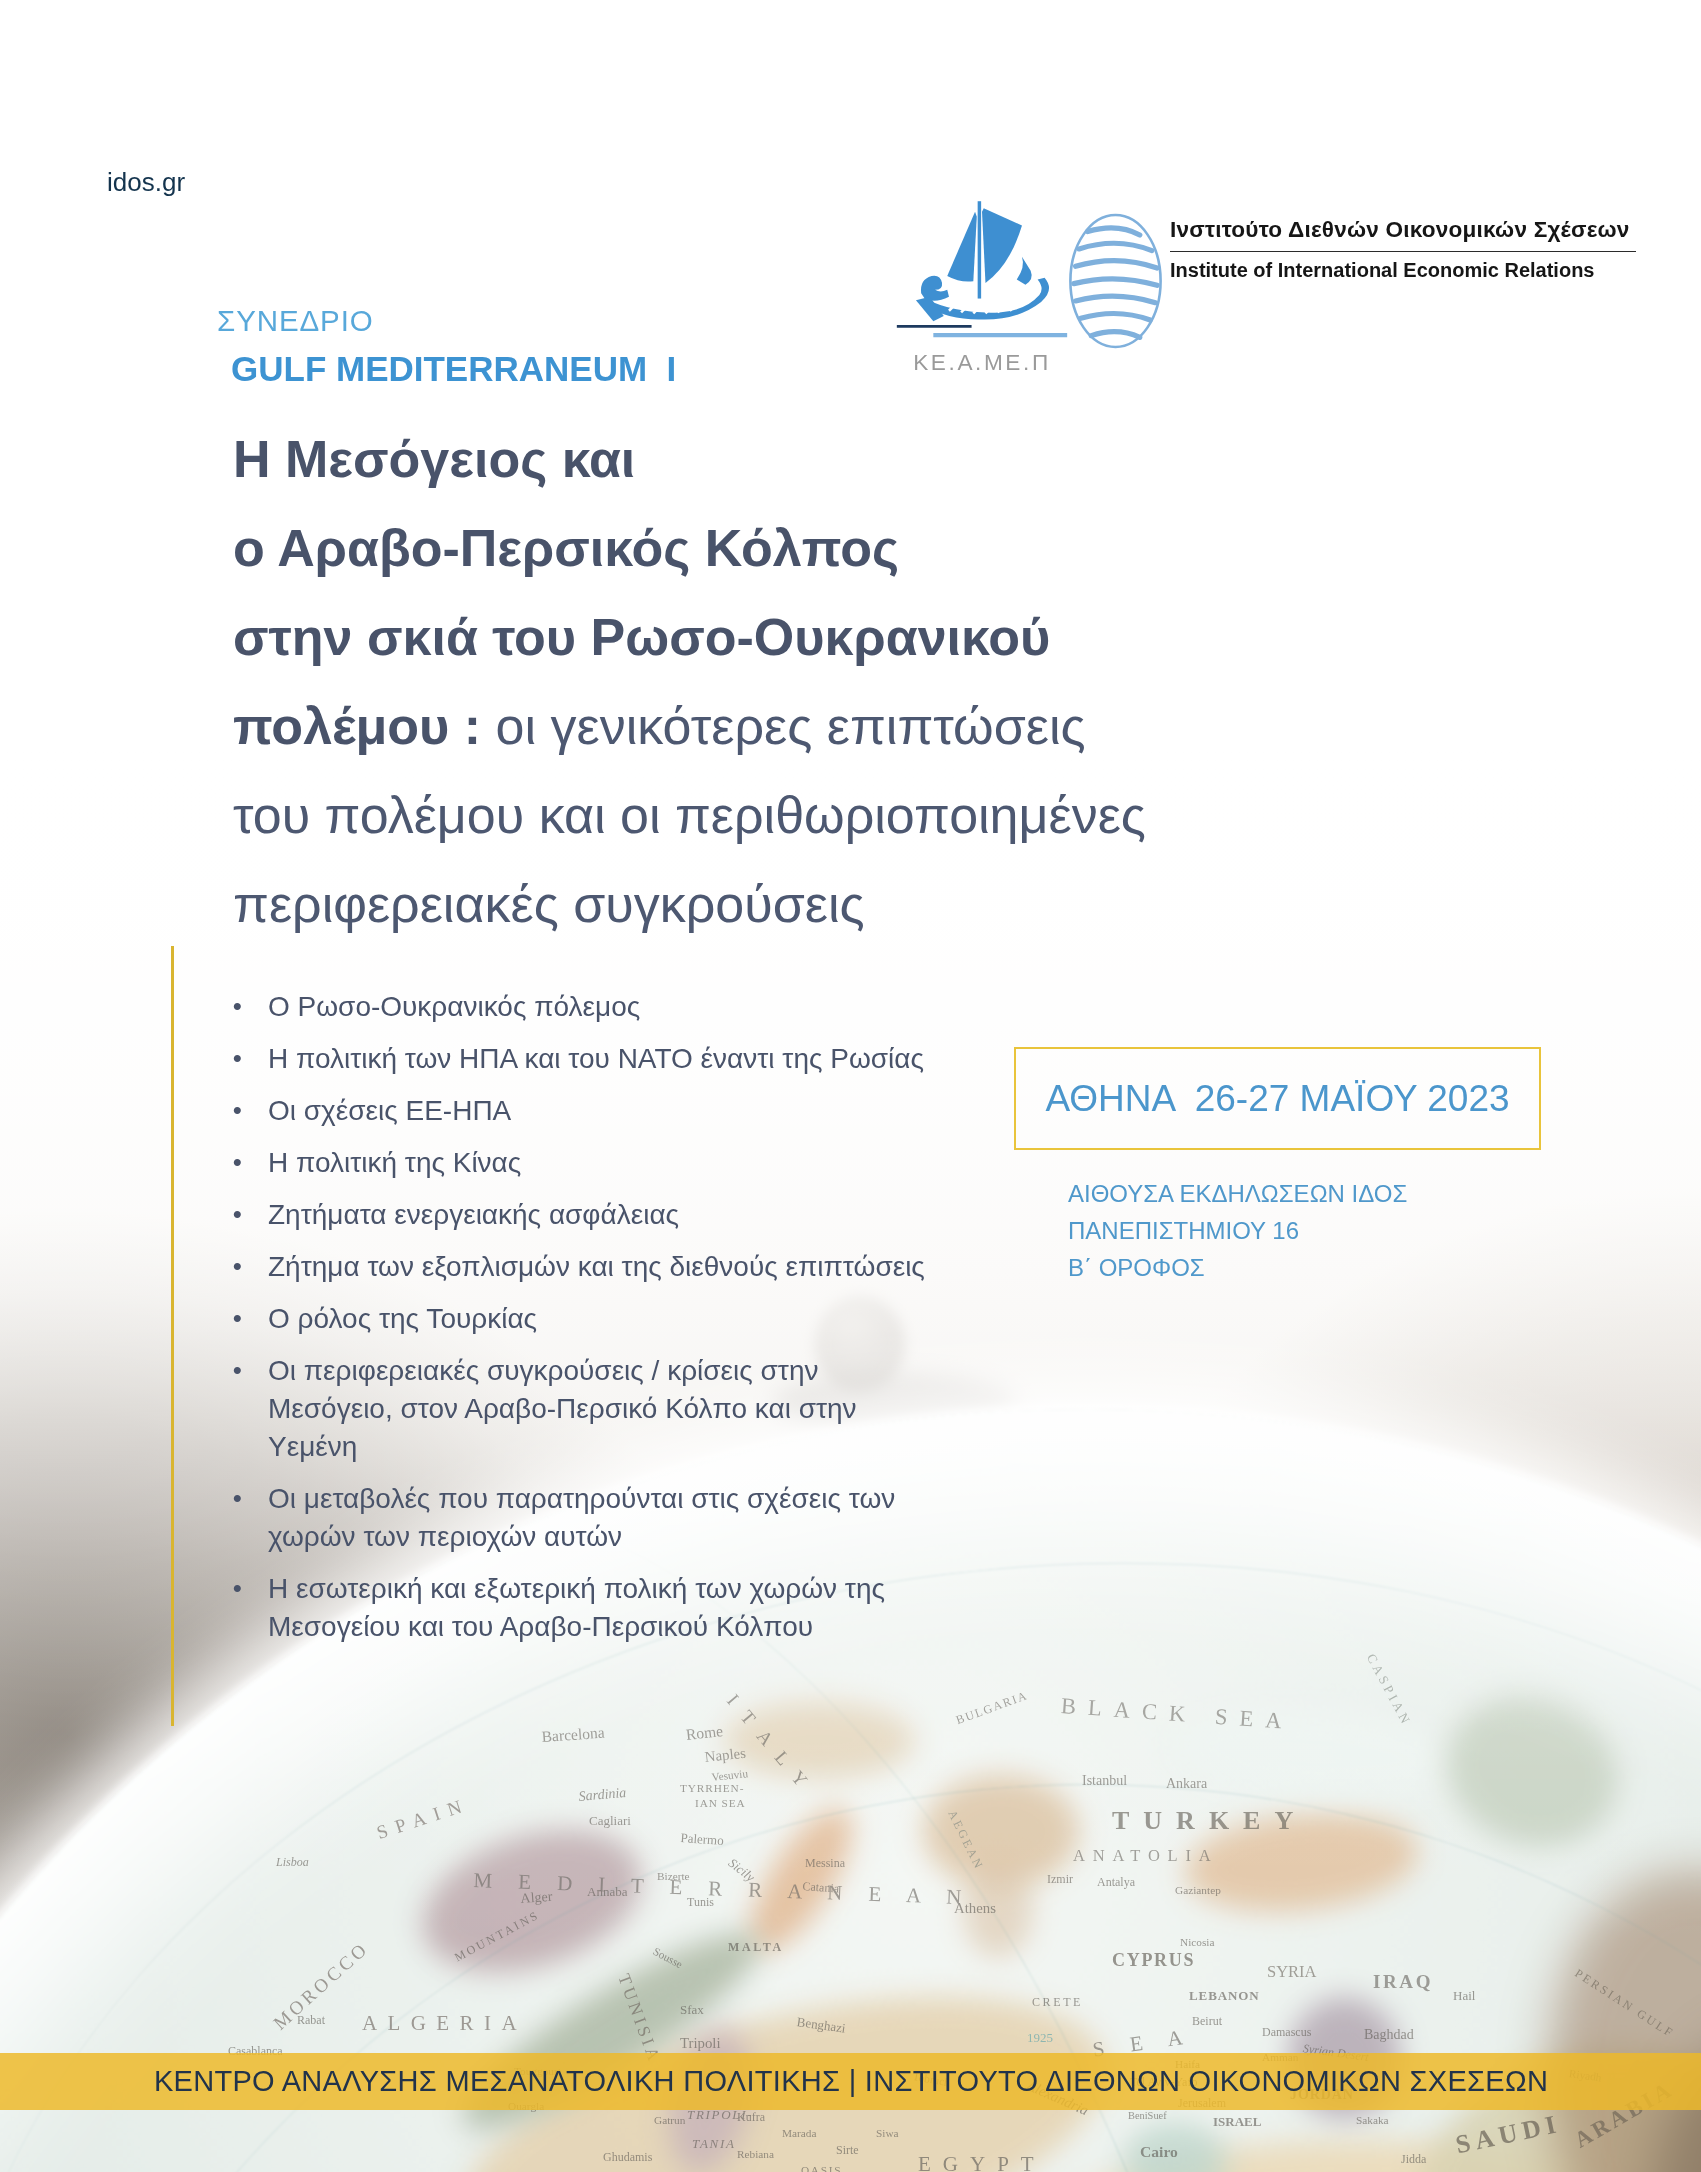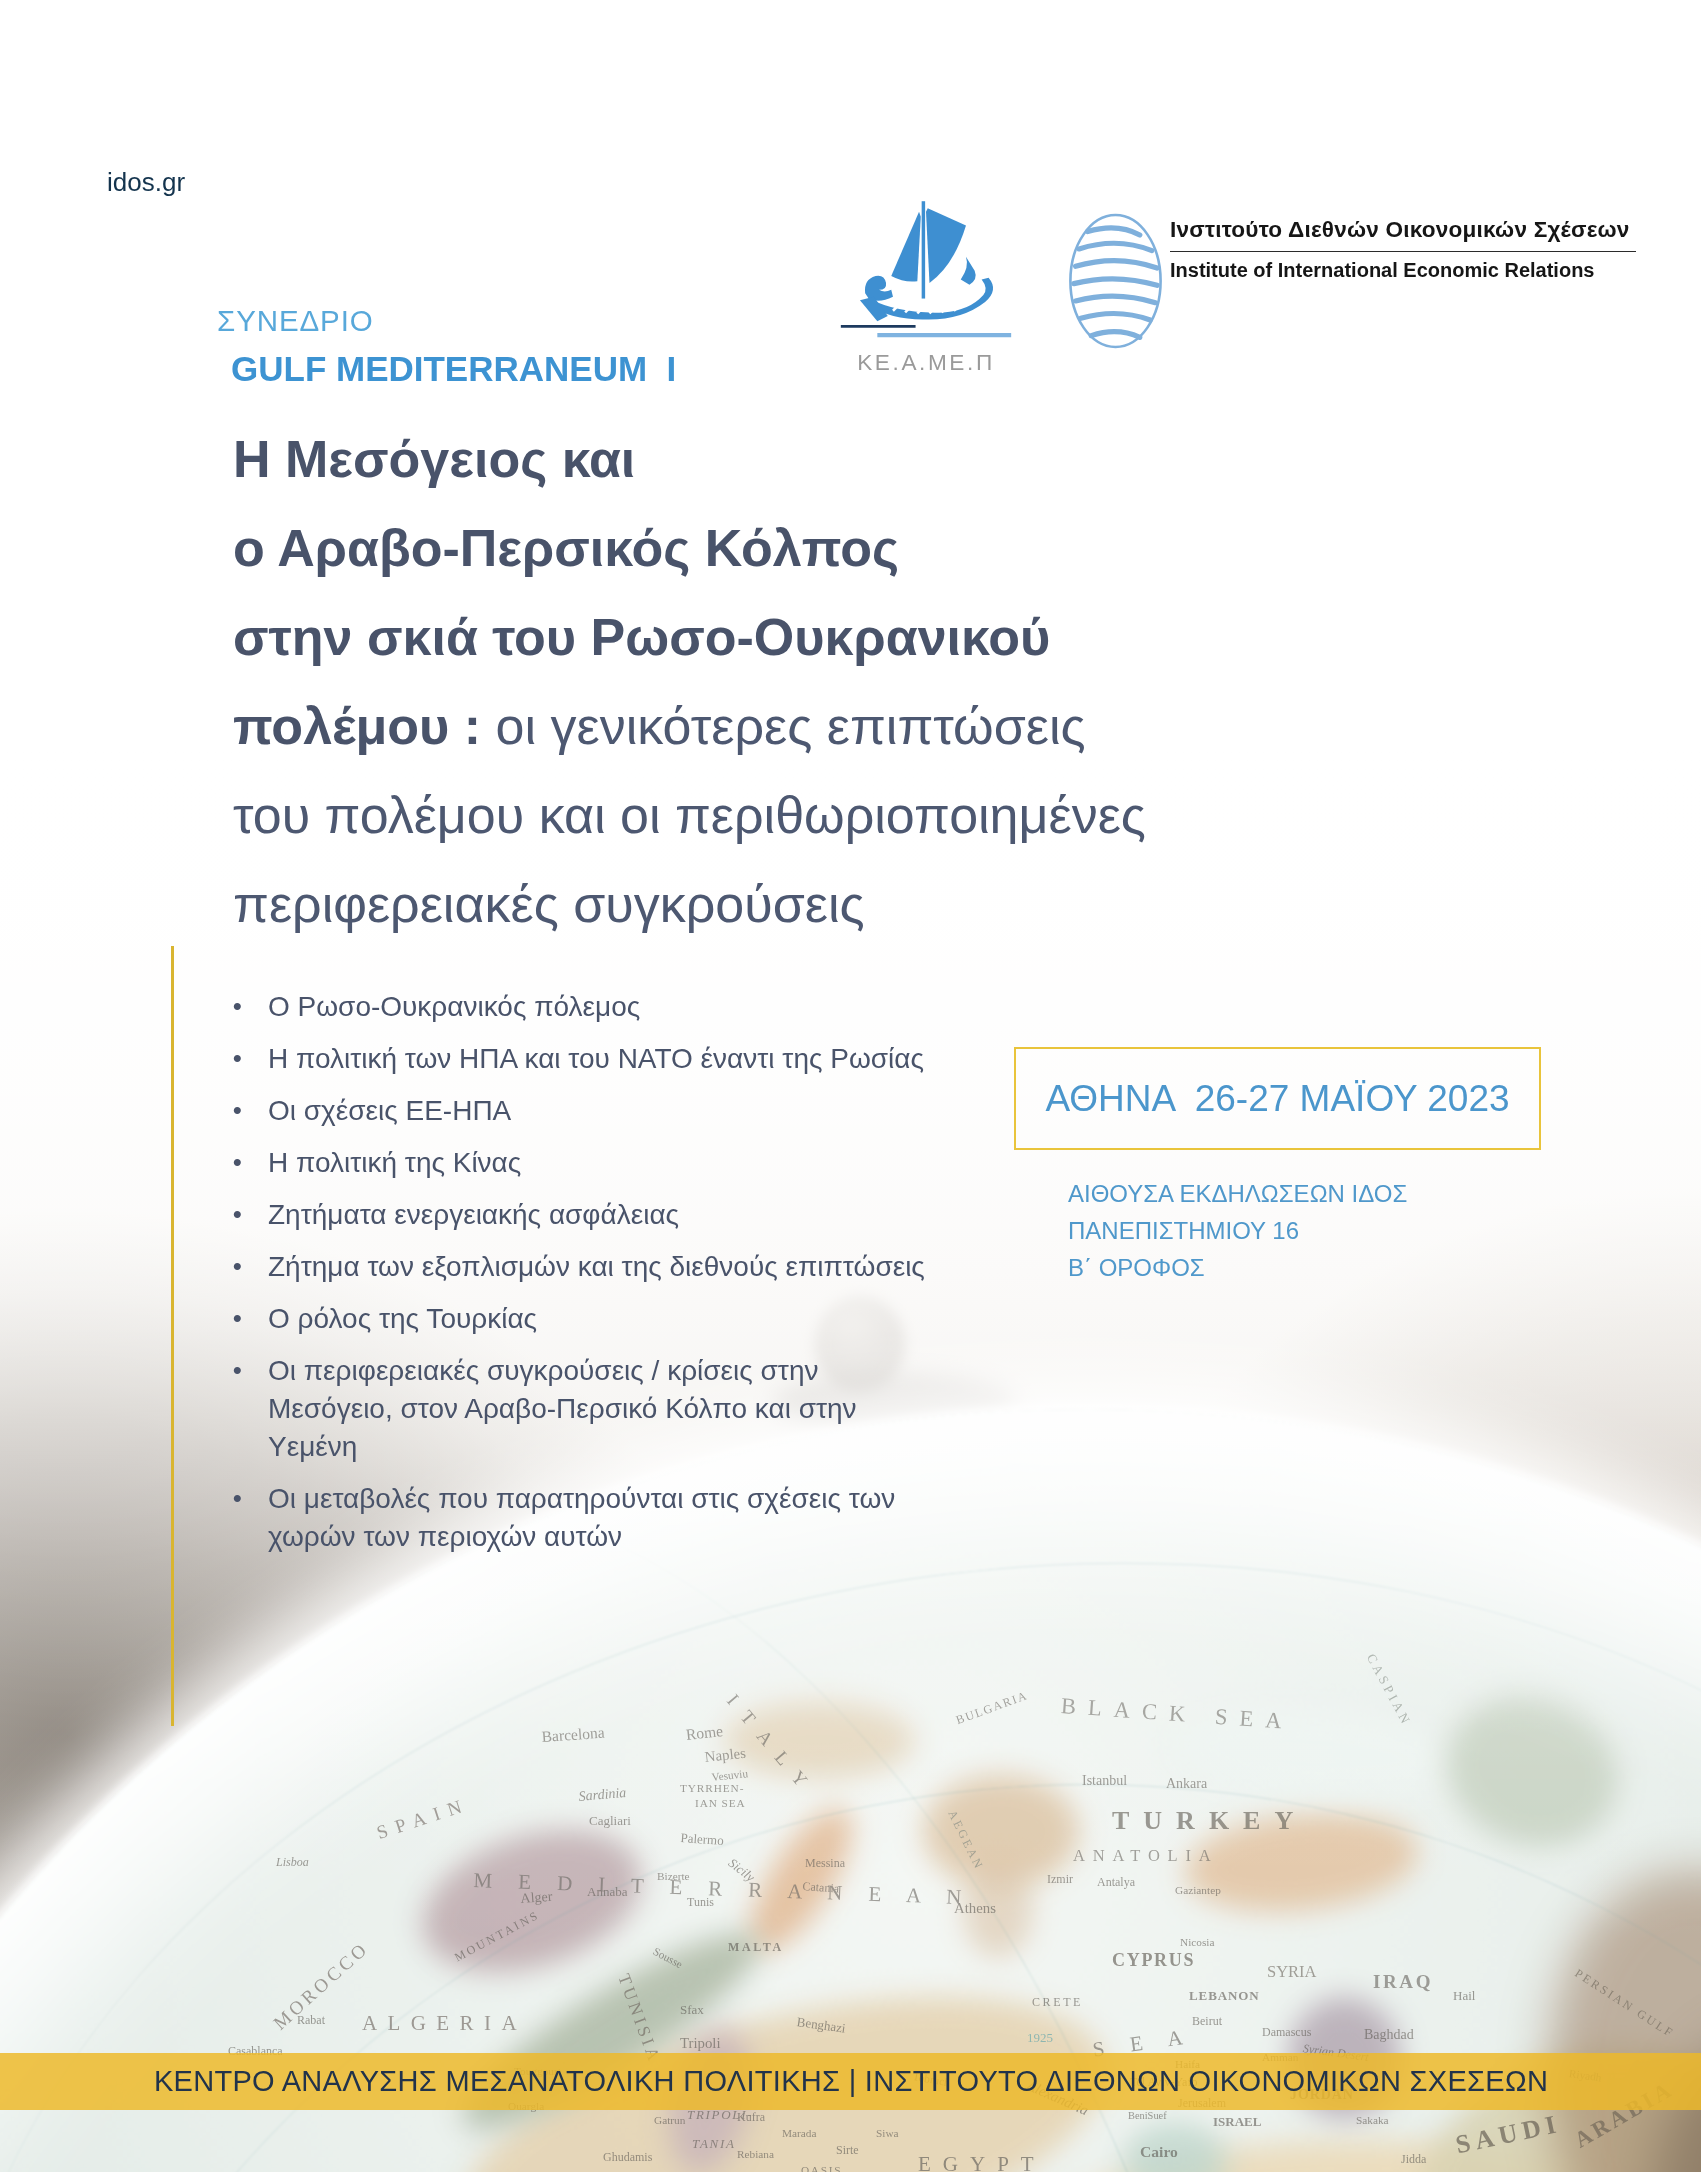--- a/index.html
+++ b/index.html
@@ -50,21 +50,21 @@
   .arc{position:absolute;border-radius:50%;}
   .arc1{left:261px;top:156px;width:2260px;height:1738px;border-top:1.7px solid rgba(96,160,166,.32);transform:rotate(-6deg);}
   .arc2{left:287px;top:374px;width:2260px;height:2260px;border-top:1.7px solid rgba(96,160,166,.25);transform:rotate(-4deg);}
   .arc3{left:148px;top:78px; width:1477px;height:2781px;border-right:1.7px solid rgba(96,160,166,.28);transform:rotate(-8deg);}
   .map-labels{position:absolute;left:0;top:-721px;width:1702px;height:2173px;opacity:.62;filter:blur(0.4px);}
   .map-labels span{position:absolute;white-space:nowrap;font-family:"Liberation Serif", serif;color:#615d56;transform-origin:left top;}
   .white-fade{position:absolute;inset:0;
     background:linear-gradient(to bottom,#ffffff 0%,rgba(255,255,255,.96) 10%,rgba(255,255,255,.8) 25%,rgba(255,255,255,.5) 42%,rgba(255,255,255,.22) 58%,rgba(255,255,255,.06) 72%,rgba(255,255,255,0) 85%);}
   
   .site{position:absolute;left:107px;top:167px;font-size:26px;color:#14344e;z-index:4;}
-  .keamep{position:absolute;left:839px;top:196px;width:174px;z-index:4;}
+  .keamep{position:absolute;left:895px;top:196px;width:174px;z-index:4;}
   .keamep-caption{margin-top:5.2px;text-align:center;font-size:22.6px;letter-spacing:2.6px;color:#9a9a9a;}
   .idos-globe{position:absolute;left:1065px;top:209px;z-index:4;}
   .inst{position:absolute;left:1170px;top:217px;width:466px;z-index:4;color:#161616;}
   .inst-el{font-size:22.6px;font-weight:700;letter-spacing:0.2px;white-space:nowrap;}
   .inst-hr{border:none;border-top:1.7px solid #2b2b2b;margin:7.8px 0 7px 0;}
   .inst-en{font-size:20px;font-weight:700;white-space:nowrap;}
   .kicker{position:absolute;left:217px;top:304px;font-size:29.5px;letter-spacing:0.9px;color:#58a8da;z-index:4;}
   .series{position:absolute;left:231px;top:349px;font-size:35px;font-weight:700;color:#3d93d2;white-space:pre;z-index:4;}
   .title{position:absolute;left:233px;top:415px;width:1112px;font-size:52px;line-height:89px;
     color:#49536a;white-space:pre-wrap;z-index:4;}
@@ -279,20 +279,22 @@
       <li>Οι σχέσεις ΕΕ-ΗΠΑ</li>
       <li>Η πολιτική της Κίνας</li>
       <li>Ζητήματα ενεργειακής ασφάλειας</li>
       <li>Ζήτημα των εξοπλισμών και της διεθνούς επιπτώσεις</li>
       <li>Ο ρόλος της Τουρκίας</li>
       <li>Οι περιφερειακές συγκρούσεις / κρίσεις στην
 Μεσόγειο, στον Αραβο-Περσικό Κόλπο και στην
 Υεμένη</li>
       <li>Οι μεταβολές που παρατηρούνται στις σχέσεις των
 χωρών των περιοχών αυτών</li>
+      <li>Η εσωτερική και εξωτερική πολική  των χωρών της
+Μεσογείου και του Αραβο-Περσικού Κόλπου</li>
     </ul>
 </div>
 
 <div class="datebox">
   <span class="date-text">ΑΘΗΝΑ  26-27 ΜΑΪΟΥ 2023</span>
 </div>
 <div class="venue">ΑΙΘΟΥΣΑ ΕΚΔΗΛΩΣΕΩΝ ΙΔΟΣ
 ΠΑΝΕΠΙΣΤΗΜΙΟΥ 16
 Β΄ ΟΡΟΦΟΣ</div>
 

